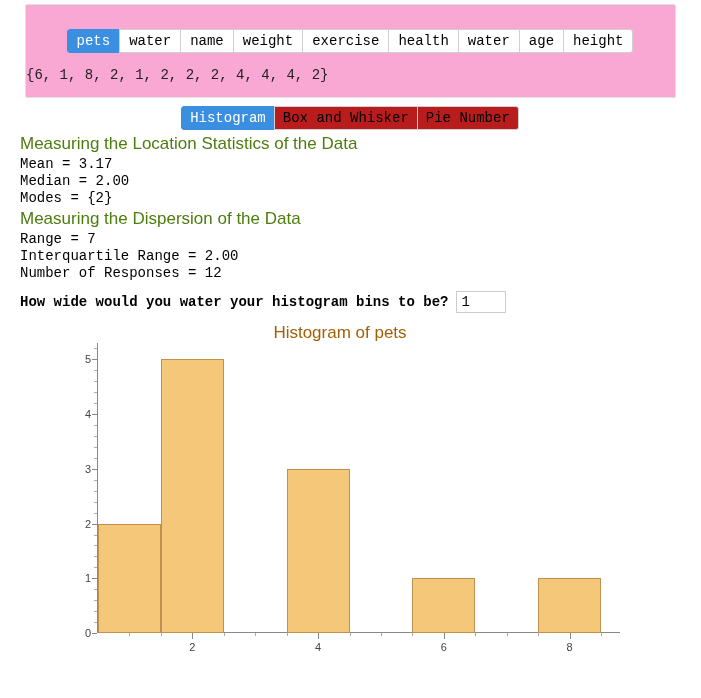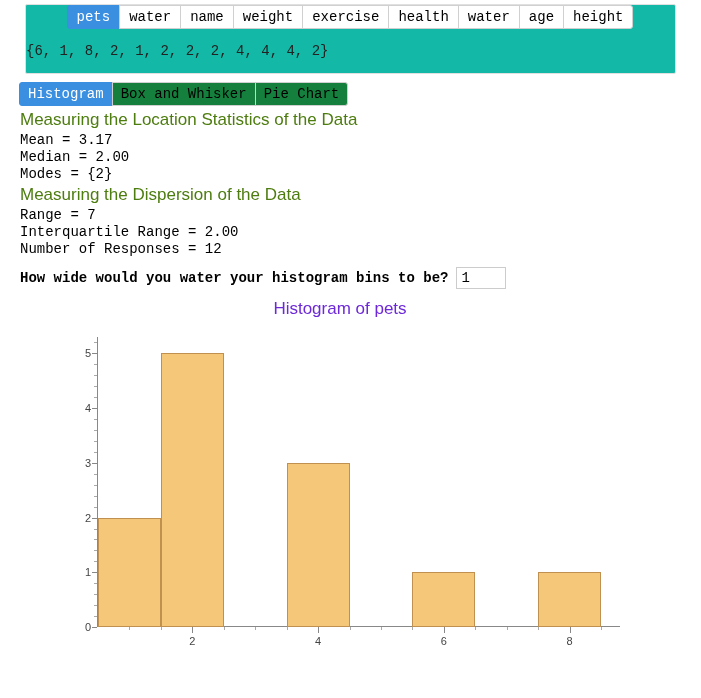--- a/index.html
+++ b/index.html
@@ -12,25 +12,25 @@
       justify-content: center;
     }
     .frame {
       width: 701px;
       height: 698px;
       background: #fff;
       position: relative;
       overflow: hidden;
     }
     .top-panel {
-      background: #14b8a6;
+      background: #f9a8d4;
       border: 1px solid #e0e0e0;
       border-radius: 2px;
       margin: 4px 25px 8px 25px;
-      padding: 0 0 14px 0;
+      padding: 24px 0 14px 0;
     }
     .var-tabs {
       display: flex;
       justify-content: center;
       gap: 0;
       margin-bottom: 14px;
     }
     .var-tab {
       font-family: "Courier New", monospace;
       font-size: 14px;
@@ -51,26 +51,27 @@
       font-family: "Courier New", monospace;
       font-size: 14px;
       text-align: left;
       color: #222;
     }
     .content { padding: 0 20px; }
     .chart-tabs {
       display: flex;
       gap: 0;
       margin-bottom: 4px;
+      justify-content: center;
     }
     .chart-tab {
       font-family: "Courier New", monospace;
       font-size: 14px;
       padding: 3px 8px;
-      background: #15803d;
+      background: #b91c1c;
       border: 1px solid #d0d0d0;
       margin-left: -1px;
       cursor: pointer;
     }
     .chart-tab.active {
       background: #3a8fe0;
       color: #fff;
       border-color: #3a8fe0;
       border-radius: 3px 0 0 3px;
     }
@@ -105,22 +106,22 @@
       padding: 2px 4px;
       border: 1px solid #ccc;
     }
     .chart-area {
       margin-top: 10px;
       width: 640px;
     }
     .chart-title {
       text-align: center;
       font-size: 17px;
-      color: #6d28d9;
-      margin-bottom: 18px;
+      color: #a16207;
+      margin-bottom: 0;
     }
     .plot {
       position: relative;
       height: 310px;
       width: 560px;
       margin: 0 auto;
     }
     .y-axis {
       position: absolute;
       left: 0; top: 0; bottom: 20px;
@@ -193,21 +194,21 @@
       <div class="var-tab">height</div>
     </div>
     <div class="data-row">{6, 1, 8, 2, 1, 2, 2, 2, 4, 4, 4, 2}</div>
   </div>
 
   <div class="content">
 
     <div class="chart-tabs">
       <div class="chart-tab active">Histogram</div>
       <div class="chart-tab">Box and Whisker</div>
-      <div class="chart-tab">Pie Chart</div>
+      <div class="chart-tab">Pie Number</div>
     </div>
 
     <div class="section-title">Measuring the Location Statistics of the Data</div>
     <div class="stat-line">Mean = 3.17</div>
     <div class="stat-line">Median = 2.00</div>
     <div class="stat-line">Modes = {2}</div>
 
     <div class="section-title">Measuring the Dispersion of the Data</div>
     <div class="stat-line">Range = 7</div>
     <div class="stat-line">Interquartile Range = 2.00</div>

